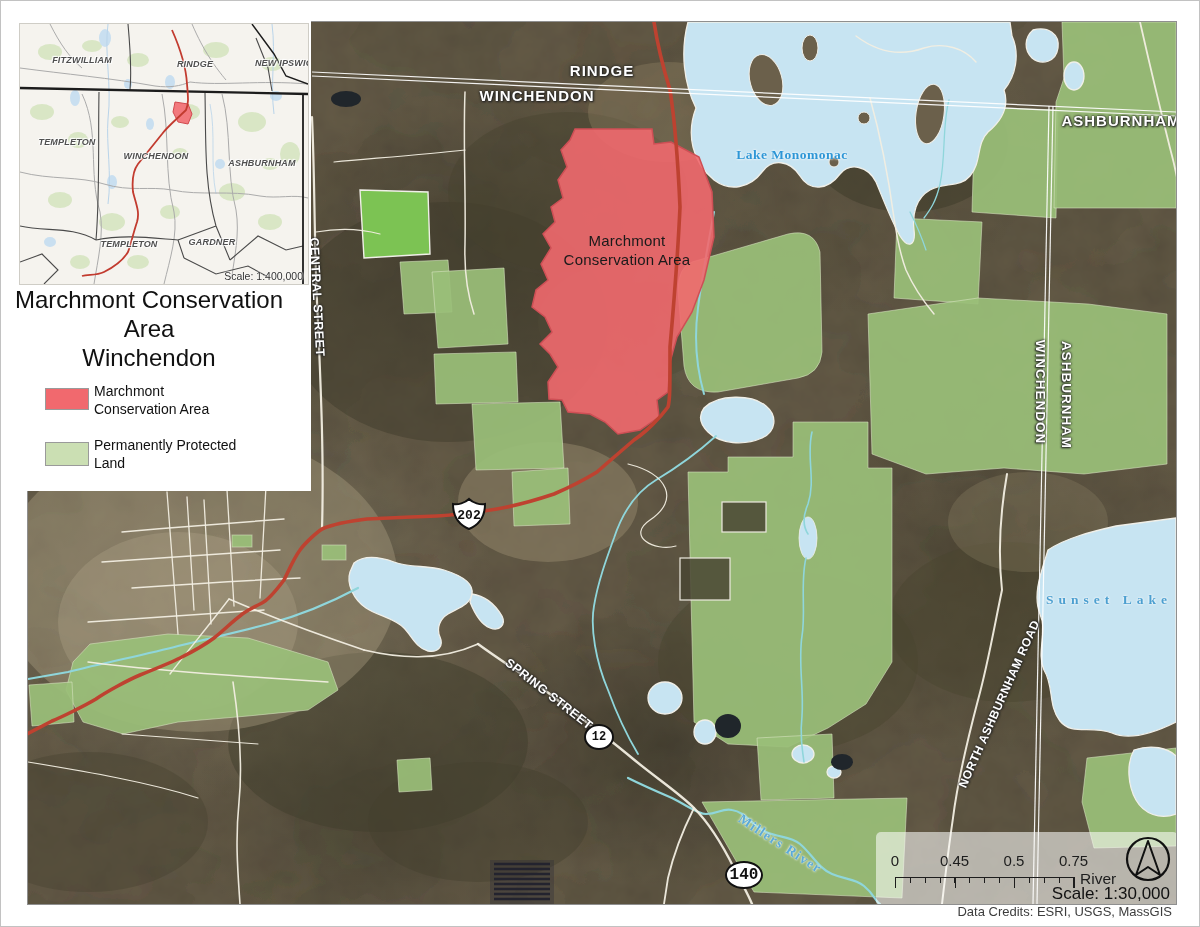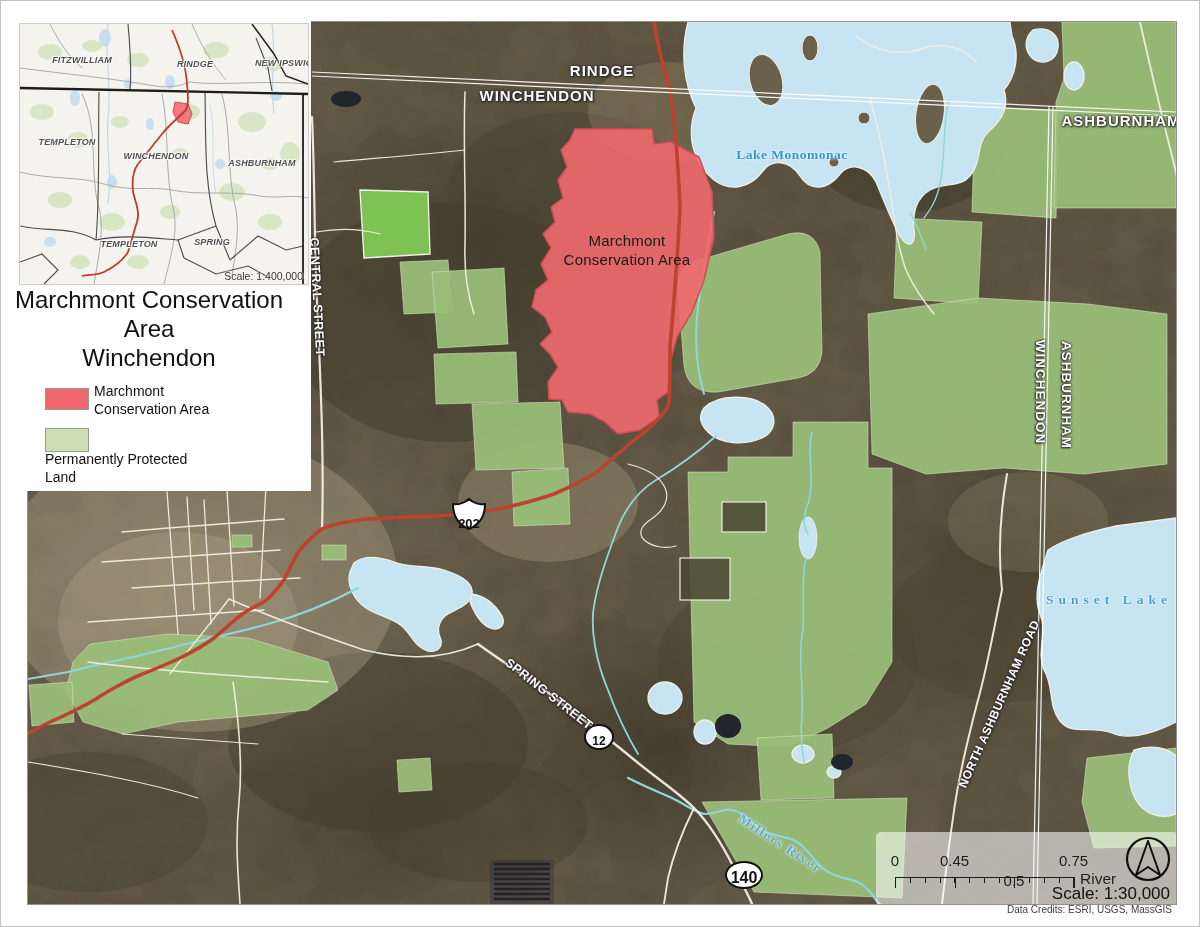--- a/index.html
+++ b/index.html
@@ -20,36 +20,36 @@
   .lbl{position:absolute;transform:translate(-50%,-50%);white-space:nowrap;color:#fff;
        font-weight:bold;letter-spacing:1px;font-size:15px;
        text-shadow:0 0 3px rgba(35,35,35,.95),0 0 2px rgba(35,35,35,.9),1px 1px 2px rgba(35,35,35,.9);}
   .lbl-road{font-size:12.5px;letter-spacing:.5px;}
   .lbl-water{font-family:"Liberation Serif",serif;color:#2D96D6;font-weight:bold;font-size:13.5px;
        letter-spacing:.5px;text-shadow:0 0 2px rgba(255,255,255,.9),0 0 3px rgba(255,255,255,.8);}
   .lbl-area{color:#1a1a1a;font-weight:normal;font-size:15px;letter-spacing:.2px;text-shadow:none;
        white-space:pre-line;text-align:center;line-height:19px;width:170px;}
   .pre{white-space:pre-line;}
   
-  .shield{position:absolute;transform:translate(-50%,-50%);display:flex;align-items:flex-end;justify-content:center;}
+  .shield{position:absolute;transform:translate(-50%,-50%);display:flex;align-items:center;justify-content:center;font-family:Liberation Mono, monospace;}
   .shield .num{position:absolute;font-weight:bold;color:#111;}
   .ell{background:#fff;border:2px solid #111;border-radius:50%;}
   
   .sbpanel{position:absolute;left:848px;top:810px;width:302px;height:74px;border-radius:5px;
        background:rgba(252,252,250,.58);}
   .sb-line{position:absolute;left:19px;top:45px;width:180px;height:0;border-top:1.6px solid #1d1d1d;}
   .sb-minor{position:absolute;left:19px;top:46px;width:179px;height:5px;
        background:repeating-linear-gradient(90deg,#1d1d1d 0 1px,transparent 1px 14.87px);}
   .sb-major{position:absolute;left:19px;top:46px;width:178.5px;height:10px;border-right:1.4px solid #1d1d1d;
        background:repeating-linear-gradient(90deg,#1d1d1d 0 1.4px,transparent 1.4px 59.5px);}
   .sb-num{position:absolute;top:20px;transform:translateX(-50%);font-size:15px;color:#1d1d1d;}
   .sb-miles{position:absolute;left:204px;top:38px;font-size:15.5px;color:#1d1d1d;}
   .sb-scale{position:absolute;right:8px;top:52px;font-size:17px;color:#111;}
   .northarrow{position:absolute;right:6px;top:3px;}
-  .credits{position:absolute;right:27px;top:903px;font-size:10px;color:#3d3d3d;}
+  .credits{position:absolute;right:27px;top:903px;font-size:13px;color:#3d3d3d;}
   
   .panel{position:absolute;left:0;top:0;width:310px;height:490px;background:#ffffff;}
   .inset{position:absolute;left:18px;top:22px;width:288px;height:260px;background:#F5F3EE;
        border:1px solid #cfcdc6;overflow:hidden;}
   .ilbl{position:absolute;transform:translate(-50%,-50%);font-size:9px;font-weight:bold;color:#4F4F4F;
        letter-spacing:.2px;white-space:nowrap;text-align:center;line-height:10px;
        text-shadow:0 0 2px #fff,0 0 2px #fff,1px 1px 1px #fff,-1px -1px 1px #fff;font-style:italic;}
   .iscale{position:absolute;right:5px;bottom:2px;font-size:10.5px;color:#333;
        text-shadow:0 0 2px #fff,0 0 2px #fff;}
   .ptitle{position:absolute;left:5px;right:19px;top:284px;text-align:center;font-size:24px;line-height:29px;
@@ -255,21 +255,21 @@
     <div class="shield ell" style="left:716px;top:853px;width:34px;height:24px;">
       <span class="num" style="font-size:16px;">140</span>
     </div>
 
     <div class="sbpanel">
       <div class="sb-line"></div>
       <div class="sb-minor"></div>
       <div class="sb-major"></div>
       <span class="sb-num" style="left:19px;">0</span>
       <span class="sb-num" style="left:78.5px;">0.45</span>
-      <span class="sb-num" style="left:138px;margin-top:20px;">0.5</span>
+      <span class="sb-num" style="left:138px;">0.5</span>
       <span class="sb-num" style="left:197.5px;">0.75</span>
       <span class="sb-miles">River</span>
       <span class="sb-scale">Scale: 1:30,000</span>
       <svg class="northarrow" width="48" height="48" viewBox="0 0 48 48">
         <circle cx="24" cy="24" r="21" fill="none" stroke="#111" stroke-width="2.2"></circle>
         <path d="M24,6 L36,40 L24,32 L12,40 Z" fill="none" stroke="#111" stroke-width="2" stroke-linejoin="round"></path>
       </svg>
     </div>
   </div>
 
@@ -348,33 +348,33 @@
         <path fill="none" stroke="#C23B2F" stroke-width="1.8" d="M 152,6 C 160,24 166,42 167,60 C 168,72 169,80 166,86 C 158,94 148,102 142,110 C 134,120 126,130 118,140 C 112,148 112,158 113,168 C 116,180 120,188 117,198 C 113,210 111,220 108,228 C 102,238 92,244 84,248 C 76,252 68,250 62,252"></path>
       </svg>
       <div class="ilbl" style="left:62px;top:36px;">FITZWILLIAM</div>
       <div class="ilbl" style="left:175px;top:40px;">RINDGE</div>
       <div class="ilbl pre" style="left:267px;top:39px;">NEW
 IPSWICH</div>
       <div class="ilbl" style="left:47px;top:118px;">TEMPLETON</div>
       <div class="ilbl" style="left:136px;top:132px;">WINCHENDON</div>
       <div class="ilbl" style="left:242px;top:139px;">ASHBURNHAM</div>
       <div class="ilbl" style="left:109px;top:220px;">TEMPLETON</div>
-      <div class="ilbl" style="left:192px;top:218px;">SPRING</div>
+      <div class="ilbl" style="left:192px;top:218px;">GARDNER</div>
       <div class="iscale">Scale: 1:400,000</div>
     </div>
 
     <div class="ptitle">Marchmont Conservation
 Area
 Winchendon</div>
 
     <div class="legrow" style="top:383px;">
       <div class="sw" style="margin-top: 4px; background: rgb(241, 105, 110);"></div>
       <div class="legtxt">Marchmont
 Conservation Area</div>
     </div>
-    <div class="legrow" style="top:423px;flex-direction:column;">
+    <div class="legrow" style="top:437px;">
       <div class="sw" style="margin-top: 4px; height: 22px; background: rgb(203, 223, 179);"></div>
       <div class="legtxt">Permanently Protected
 Land</div>
     </div>
   </div>
 
 </div>
 
 </body></html>

